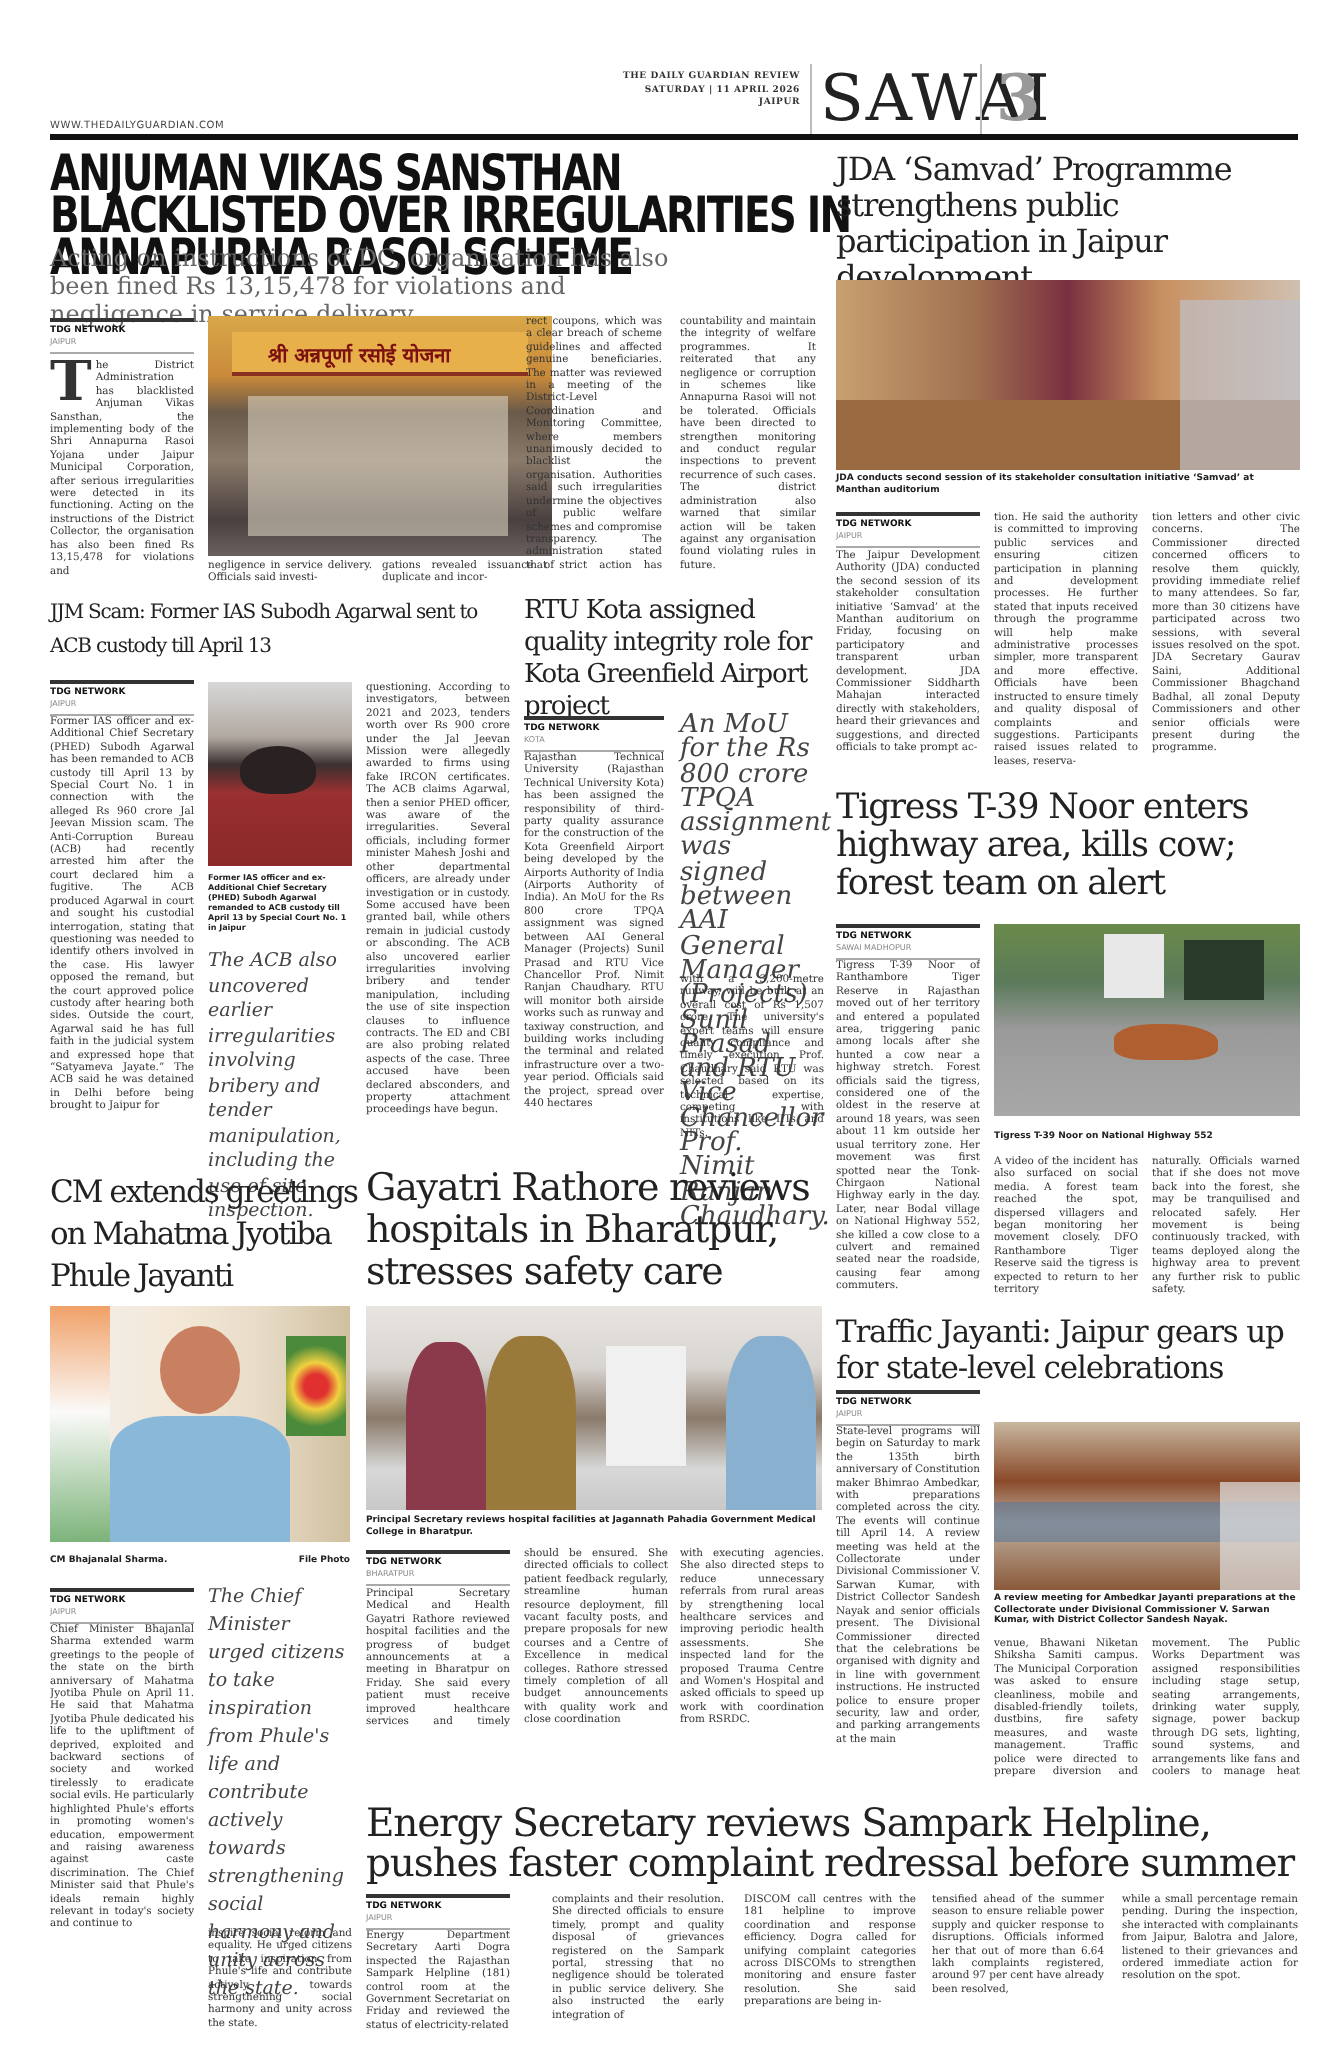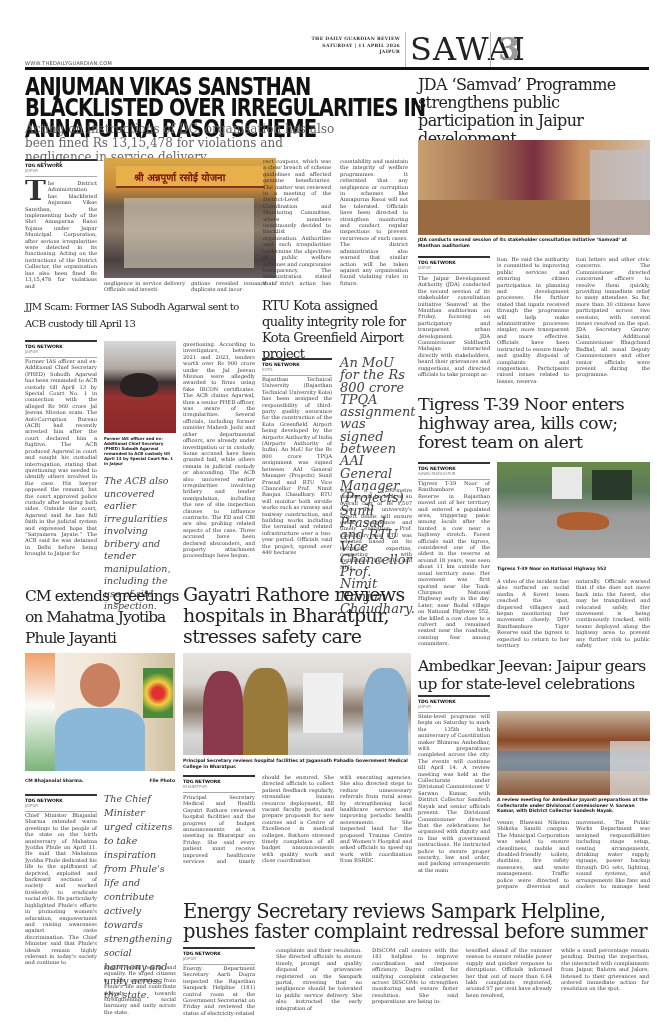--- a/index.html
+++ b/index.html
@@ -135,21 +135,21 @@
 </div>
 <div class="abs cap" style="left:183px;top:758px;width:228px">Principal Secretary reviews hospital facilities at Jagannath Pahadia Government Medical College in Bharatpur.</div>
 <div class="abs" style="left:183px;top:775px;width:72px">
   <div class="tag"><span style="display:inline;color:#111;font-weight:bold;font-size:4.5px">TDG NETWORK</span><span>BHARATPUR</span></div>
   <div class="tag-line"></div>
 </div>
 <div class="abs body" style="left:183px;top:794px;width:72px;height:70px;overflow:hidden">Principal Secretary Medical and Health Gayatri Rathore reviewed hospital facilities and the progress of budget announcements at a meeting in Bharatpur on Friday. She said every patient must receive improved healthcare services and timely corrective action</div>
 <div class="abs body" style="left:262px;top:774px;width:72px;height:90px;overflow:hidden">should be ensured. She directed officials to collect patient feedback regularly, streamline human resource deployment, fill vacant faculty posts, and prepare proposals for new courses and a Centre of Excellence in medical colleges. Rathore stressed timely completion of all budget announcements with quality work and close coordination</div>
 <div class="abs body" style="left:340px;top:774px;width:72px;height:90px;overflow:hidden">with executing agencies. She also directed steps to reduce unnecessary referrals from rural areas by strengthening local healthcare services and improving periodic health assessments. She inspected land for the proposed Trauma Centre and Women's Hospital and asked officials to speed up work with coordination from RSRDC.</div>
 
-<div class="abs h-serif" style="left:418px;top:658px;width:240px;font-size:15.5px;line-height:17.5px">Ambedkar Jeevan: Jaipur gears up for state-level celebrations</div>
+<div class="abs h-serif" style="left:418px;top:658px;width:240px;font-size:15.5px;line-height:17.5px">Traffic Jayanti: Jaipur gears up for state-level celebrations</div>
 <div class="abs" style="left:418px;top:695px;width:72px">
   <div class="tag"><span style="display:inline;color:#111;font-weight:bold;font-size:4.5px">TDG NETWORK</span><span>JAIPUR</span></div>
   <div class="tag-line"></div>
 </div>
 <div class="abs body" style="left:418px;top:713px;width:72px;height:180px;overflow:hidden">State-level programs will begin on Saturday to mark the 135th birth anniversary of Constitution maker Bhimrao Ambedkar, with preparations completed across the city. The events will continue till April 14. A review meeting was held at the Collectorate under Divisional Commissioner V. Sarwan Kumar, with District Collector Sandesh Nayak and senior officials present. The Divisional Commissioner directed that the celebrations be organised with dignity and in line with government instructions. He instructed police to ensure proper security, law and order, and parking arrangements at the main</div>
 <div class="abs img" style="left:497px;top:711px;width:153px;height:84px;background:linear-gradient(180deg,#c8b8a0 0%,#8a4a2a 35%,#c0b0a0 60%,#8a5a3a 100%)">
   <div style="position:absolute;left:0;top:40px;width:153px;height:20px;background:#5a7a9a;opacity:.6"></div>
   <div style="position:absolute;right:0;top:30px;width:40px;height:54px;background:#e0e0e0;opacity:.7"></div>
 </div>
 <div class="abs cap" style="left:497px;top:797px;width:153px">A review meeting for Ambedkar Jayanti preparations at the Collectorate under Divisional Commissioner V. Sarwan Kumar, with District Collector Sandesh Nayak.</div>

